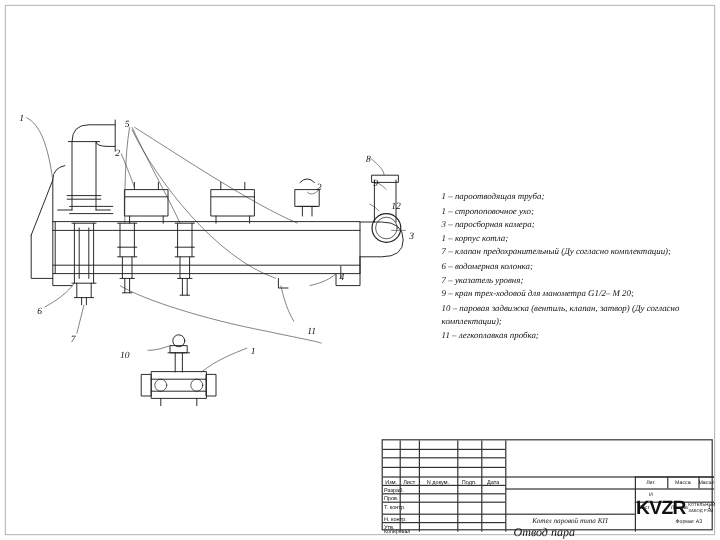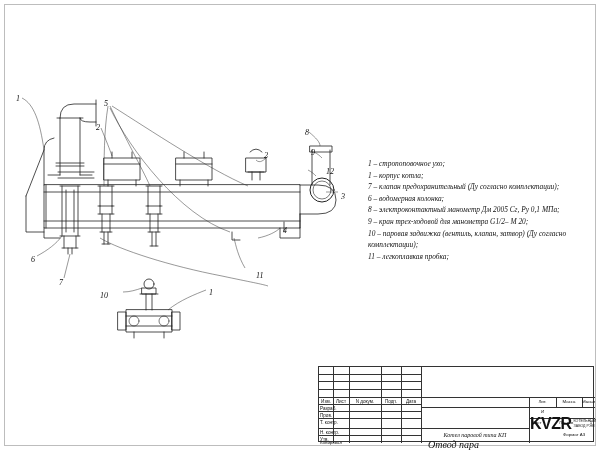--- a/index.html
+++ b/index.html
@@ -269,25 +269,27 @@
   <div class="lbl" style="left:300px;top:167px;margin-left:26px;">12</div>
   <div class="lbl" style="left:341px;top:192px;">3</div>
   <div class="lbl" style="left:31px;top:255px;">6</div>
   <div class="lbl" style="left:59px;top:278px;">7</div>
   <div class="lbl" style="left:283px;top:226px;">4</div>
   <div class="lbl" style="left:256px;top:271px;">11</div>
   <div class="lbl" style="left:100px;top:291px;">10</div>
   <div class="lbl" style="left:209px;top:288px;">1</div>
 
   <div id="legend">
+    <div class="legend-line">1 – пароотводящая труба;</div>
     <div class="legend-line">1 – стропоповочное ухо;</div>
+    <div class="legend-line">3 – паросборная камера;</div>
     <div class="legend-line">1 – корпус котла;</div>
     <div class="legend-line">7 – клапан предохранительный (Ду согласно комплектации);</div>
     <div class="legend-line">6 – водомерная колонка;</div>
-    <div class="legend-line">8 – электроконтактный манометр Дм 2005 Сг, Ру 0,1 МПа;</div>
+    <div class="legend-line">7 – указатель уровня;</div>
     <div class="legend-line">9 – кран трех-ходовой для манометра G1/2– М 20;</div>
     <div class="legend-line">10 –  паровая задвижка (вентиль, клапан, затвор) (Ду согласно комплектации);</div>
     <div class="legend-line">11 – легкоплавкая пробка;</div>
   </div>
 
   <div id="title-block">
 
     <div class="tb-line" style="left:14px;top:0;width:1px;height:76px;"></div>
     <div class="tb-line" style="left:30px;top:0;width:1px;height:76px;"></div>
     <div class="tb-line" style="left:62px;top:0;width:1px;height:76px;"></div>

